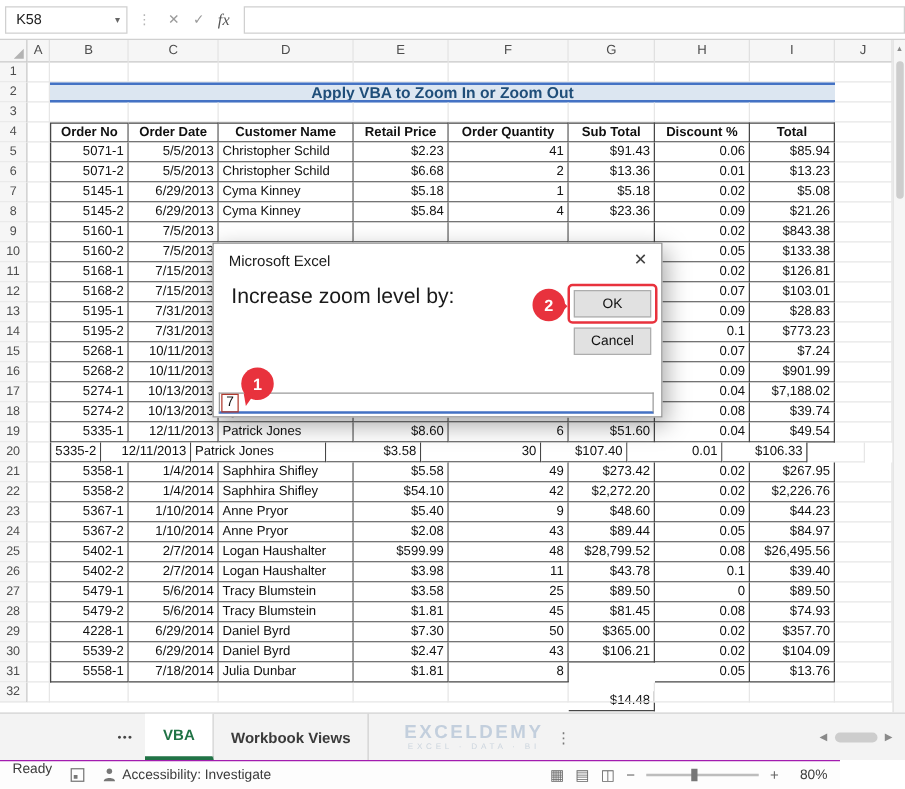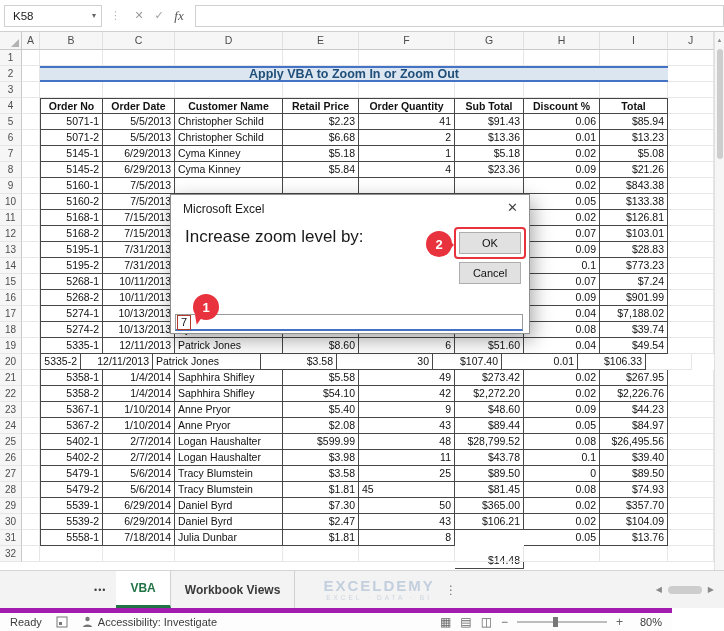--- a/index.html
+++ b/index.html
@@ -78,21 +78,21 @@
   .watermark{margin-left:28px;align-self:center;text-align:center;line-height:1.15}
   .wm1{font-size:15px;font-weight:bold;letter-spacing:2px;color:#c3cfdd}
   .wm2{font-size:6.5px;letter-spacing:3px;color:#ccd5de}
   .tab-dots{align-self:center;color:#777;padding:0 10px;font-size:12px}
   .hscroll{margin-left:auto;align-self:center;display:flex;align-items:center;margin-right:6px}
   .hs-arrow{color:#8a8a8a;font-size:8px;padding:0 4px}
   .hs-thumb{width:34px;height:8px;background:#cdcdcd;border-radius:4px;margin:0 2px}
 
   
   .statusbar{position:absolute;left:0;top:608px;width:672px;height:23px;background:#fdfdfd;
-    border-top:5px solid #a21caf;display:flex;align-items:center;font-size:11px;color:#3b3b3b}
+    border-top:1px solid #a21caf;display:flex;font-size:11px;color:#3b3b3b}
   .sb-ready{padding-left:10px}
   .sb-macro{margin-left:14px;display:flex;align-items:center}
   .sb-acc{display:flex;align-items:center;gap:5px;margin-left:14px}
   .sb-right{margin-left:auto;display:flex;align-items:center;gap:9px;padding-right:10px}
   .view-ic{color:#666;font-size:12px;line-height:1}
   .zbtn{color:#666;font-size:12px;line-height:1}
   .zslider{width:90px;height:14px;position:relative}
   .ztrack{position:absolute;left:0;right:0;top:6px;height:2px;background:#bdbdbd}
   .zthumb{position:absolute;left:40%;top:2px;width:5px;height:10px;background:#777}
   .zoom-pct{min-width:30px;text-align:right;color:#3b3b3b}
@@ -471,30 +471,30 @@
         <div class="c t" style="width: 68px; text-align: right;">$89.50</div>
         <div class="c g" style="width: 46px;"></div>
       </div>
       <div class="grow">
         <div class="rhdr">28</div>
         <div class="c g" style="width: 18px;"></div>
         <div class="c t tl" style="width: 63px; text-align: right;">5479-2</div>
         <div class="c t" style="width: 72px; text-align: right;">5/6/2014</div>
         <div class="c t" style="width: 108px; text-align: left;">Tracy Blumstein</div>
         <div class="c t" style="width: 76px; text-align: right;">$1.81</div>
-        <div class="c t" style="width: 96px; text-align: left;">45</div>
+        <div class="c t" style="width: 96px; text-align: right;">45</div>
         <div class="c t" style="width: 69px; text-align: right;">$81.45</div>
         <div class="c t" style="width: 76px; text-align: right;">0.08</div>
         <div class="c t" style="width: 68px; text-align: right;">$74.93</div>
         <div class="c g" style="width: 46px;"></div>
       </div>
       <div class="grow">
         <div class="rhdr">29</div>
         <div class="c g" style="width: 18px;"></div>
-        <div class="c t tl" style="width: 63px; text-align: right;">5539-1</div>
+        <div class="c t tl" style="width: 63px; text-align: right;">4228-1</div>
         <div class="c t" style="width: 72px; text-align: right;">6/29/2014</div>
         <div class="c t" style="width: 108px; text-align: left;">Daniel Byrd</div>
         <div class="c t" style="width: 76px; text-align: right;">$7.30</div>
         <div class="c t" style="width: 96px; text-align: right;">50</div>
         <div class="c t" style="width: 69px; text-align: right;">$365.00</div>
         <div class="c t" style="width: 76px; text-align: right;">0.02</div>
         <div class="c t" style="width: 68px; text-align: right;">$357.70</div>
         <div class="c g" style="width: 46px;"></div>
       </div>
       <div class="grow">

